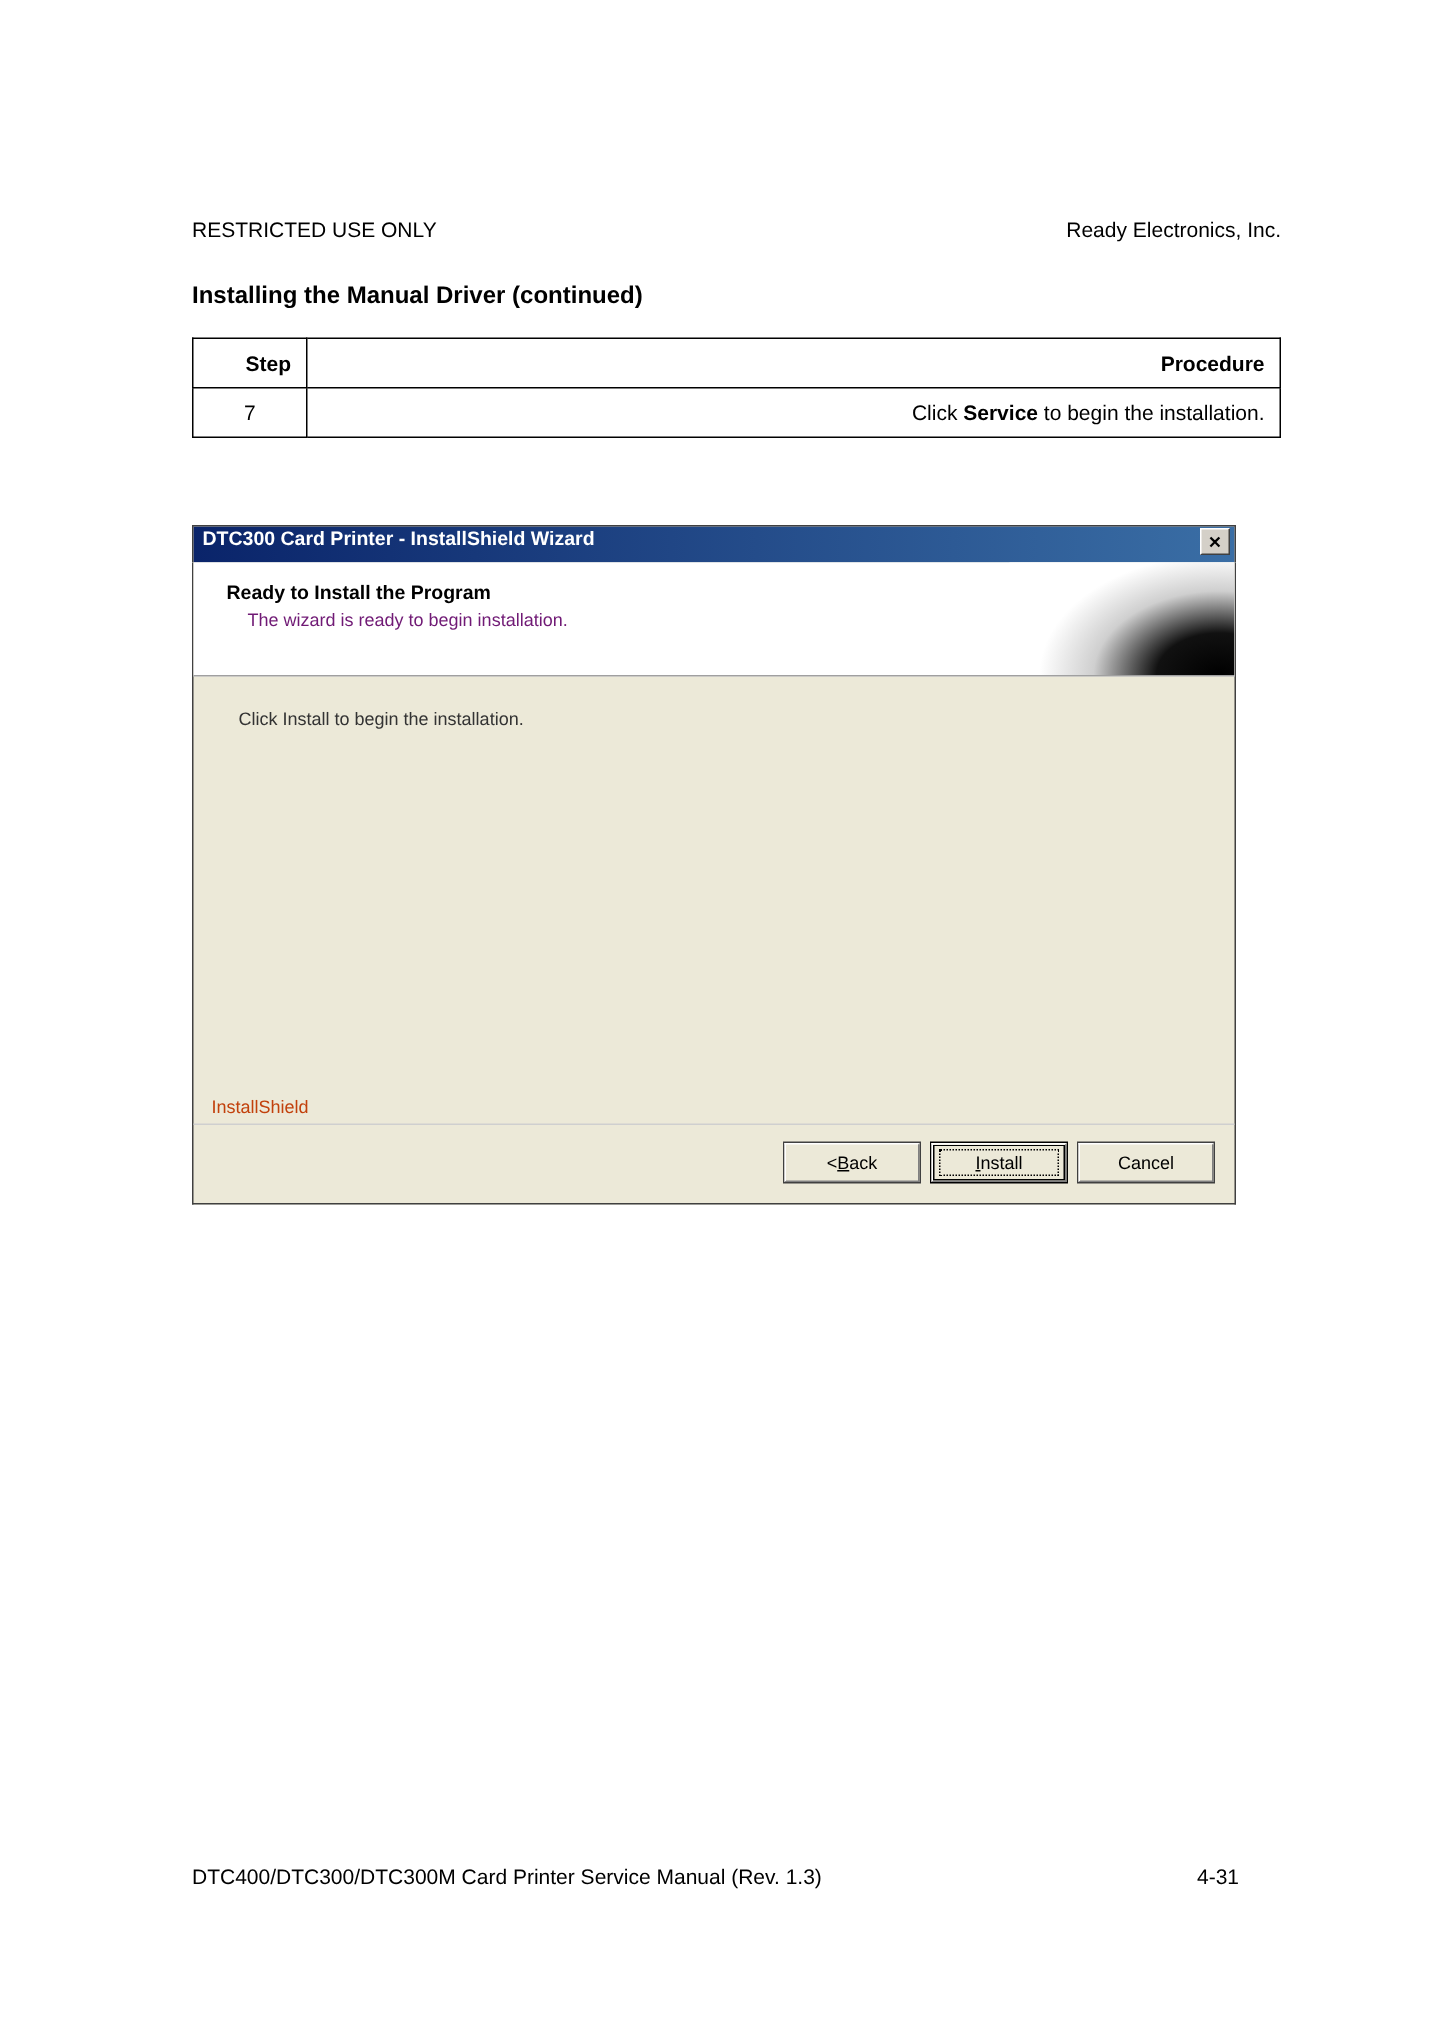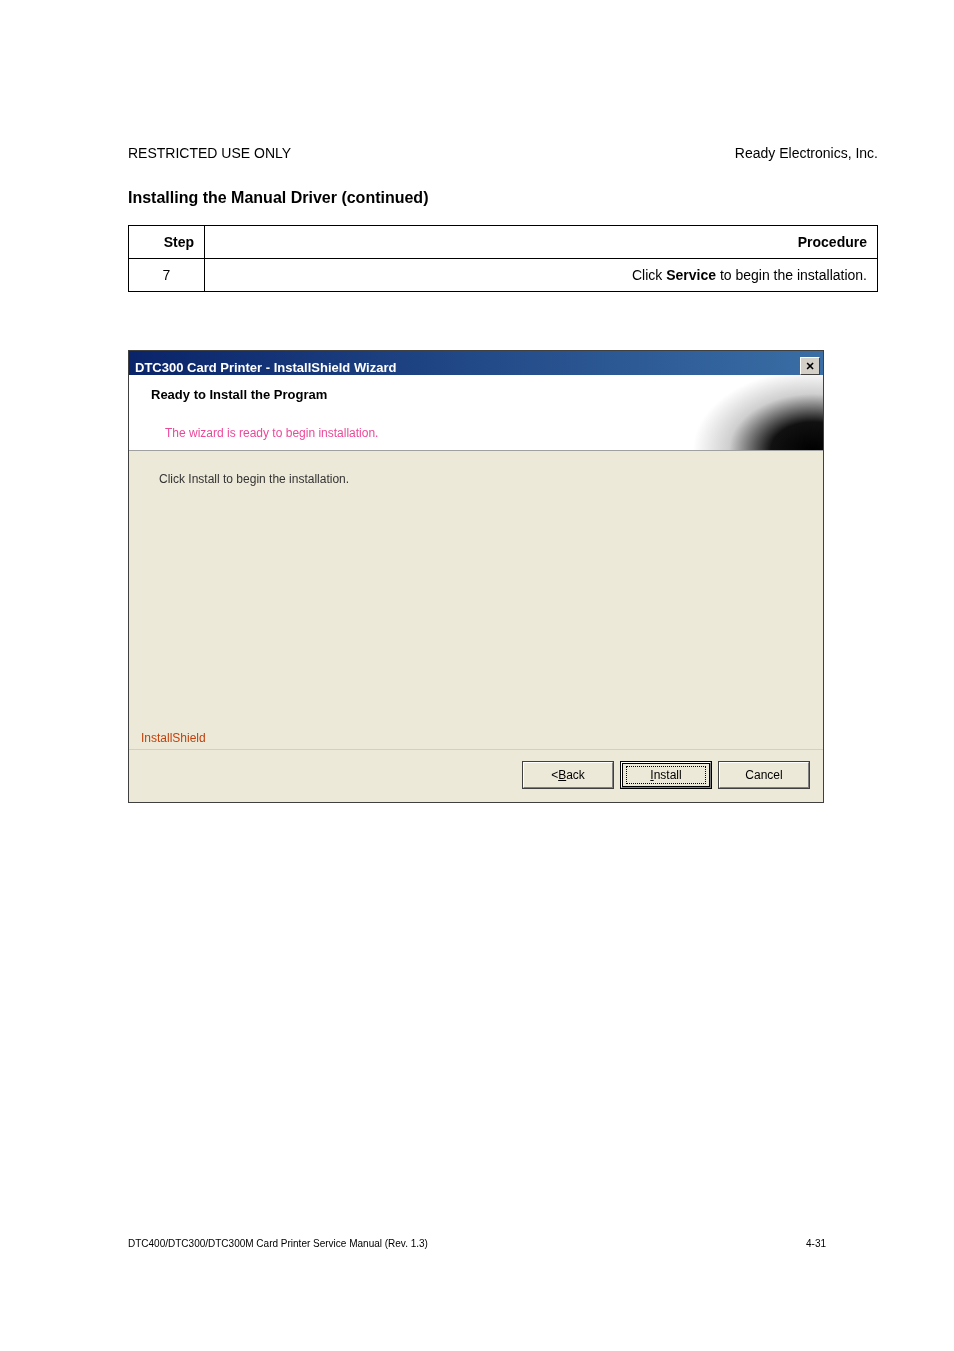--- a/index.html
+++ b/index.html
@@ -6,21 +6,21 @@
     margin: 0;
     padding: 0;
     width: 954px;
     height: 1351px;
     background: #ffffff;
     font-family: Arial, Helvetica, sans-serif;
     color: #000;
   }
   .page {
     box-sizing: border-box;
-    padding: 145px 76px 0 128px;
+    padding: 145px 100px 0 128px;
   }
   .header-row {
     display: flex;
     justify-content: space-between;
     font-size: 14px;
     margin-bottom: 28px;
   }
   .section-title {
     font-size: 16px;
     font-weight: bold;
@@ -48,21 +48,21 @@
   .dialog {
     width: 696px;
     box-sizing: border-box;
     font-family: Tahoma, Arial, sans-serif;
   }
   .titlebar {
     background: linear-gradient(to right, #0a246a, #3a6ea5);
     color: #fff;
     height: 24px;
     display: flex;
-    align-items: flex-end;
+    align-items: flex-start;
     font-size: 13px;
     font-weight: bold;
     padding: 0 2px 0 6px;
     border: 1px solid #404040;
     border-bottom: none;
   }
   .titlebar .spacer { flex: 1; }
   .close-btn {
     width: 18px;
     height: 16px;
@@ -91,26 +91,26 @@
     position: relative;
     height: 76px;
     border-bottom: 1px solid #a0a0a0;
     padding: 12px 20px 0 22px;
     box-sizing: border-box;
     overflow: hidden;
   }
   .header-panel .h-title {
     font-size: 13px;
     font-weight: bold;
-    margin-bottom: 24px;
+    margin-bottom: 4px;
   }
   .header-panel .h-sub {
     font-size: 12px;
     margin-left: 14px;
-    color: #ec4899;
+    color: #701a75;
   }
   .header-graphic {
     position: absolute;
     right: 0;
     bottom: 0;
     width: 150px;
     height: 76px;
     background: radial-gradient(ellipse 120px 80px at 140px 76px, #000 0%, #111 35%, #cfcfcf 70%, #ffffff 100%);
   }
   .content-panel {
@@ -157,24 +157,24 @@
     left: 4px; right: 4px; top: 3px; bottom: 3px;
     border: 1px dotted #000;
     pointer-events: none;
   }
   .mnemonic { text-decoration: underline; }
 
   .footer {
     position: absolute;
     left: 128px;
     right: 128px;
-    bottom: 102px;
+    bottom: 92px;
     display: flex;
     justify-content: space-between;
-    font-size: 10px;
+    font-size: 14px;
   }
 </style>
 </head>
 <body>
 
 <div class="page">
 
   <div class="header-row">
     <div>RESTRICTED USE ONLY</div>
     <div>Ready Electronics, Inc.</div>

